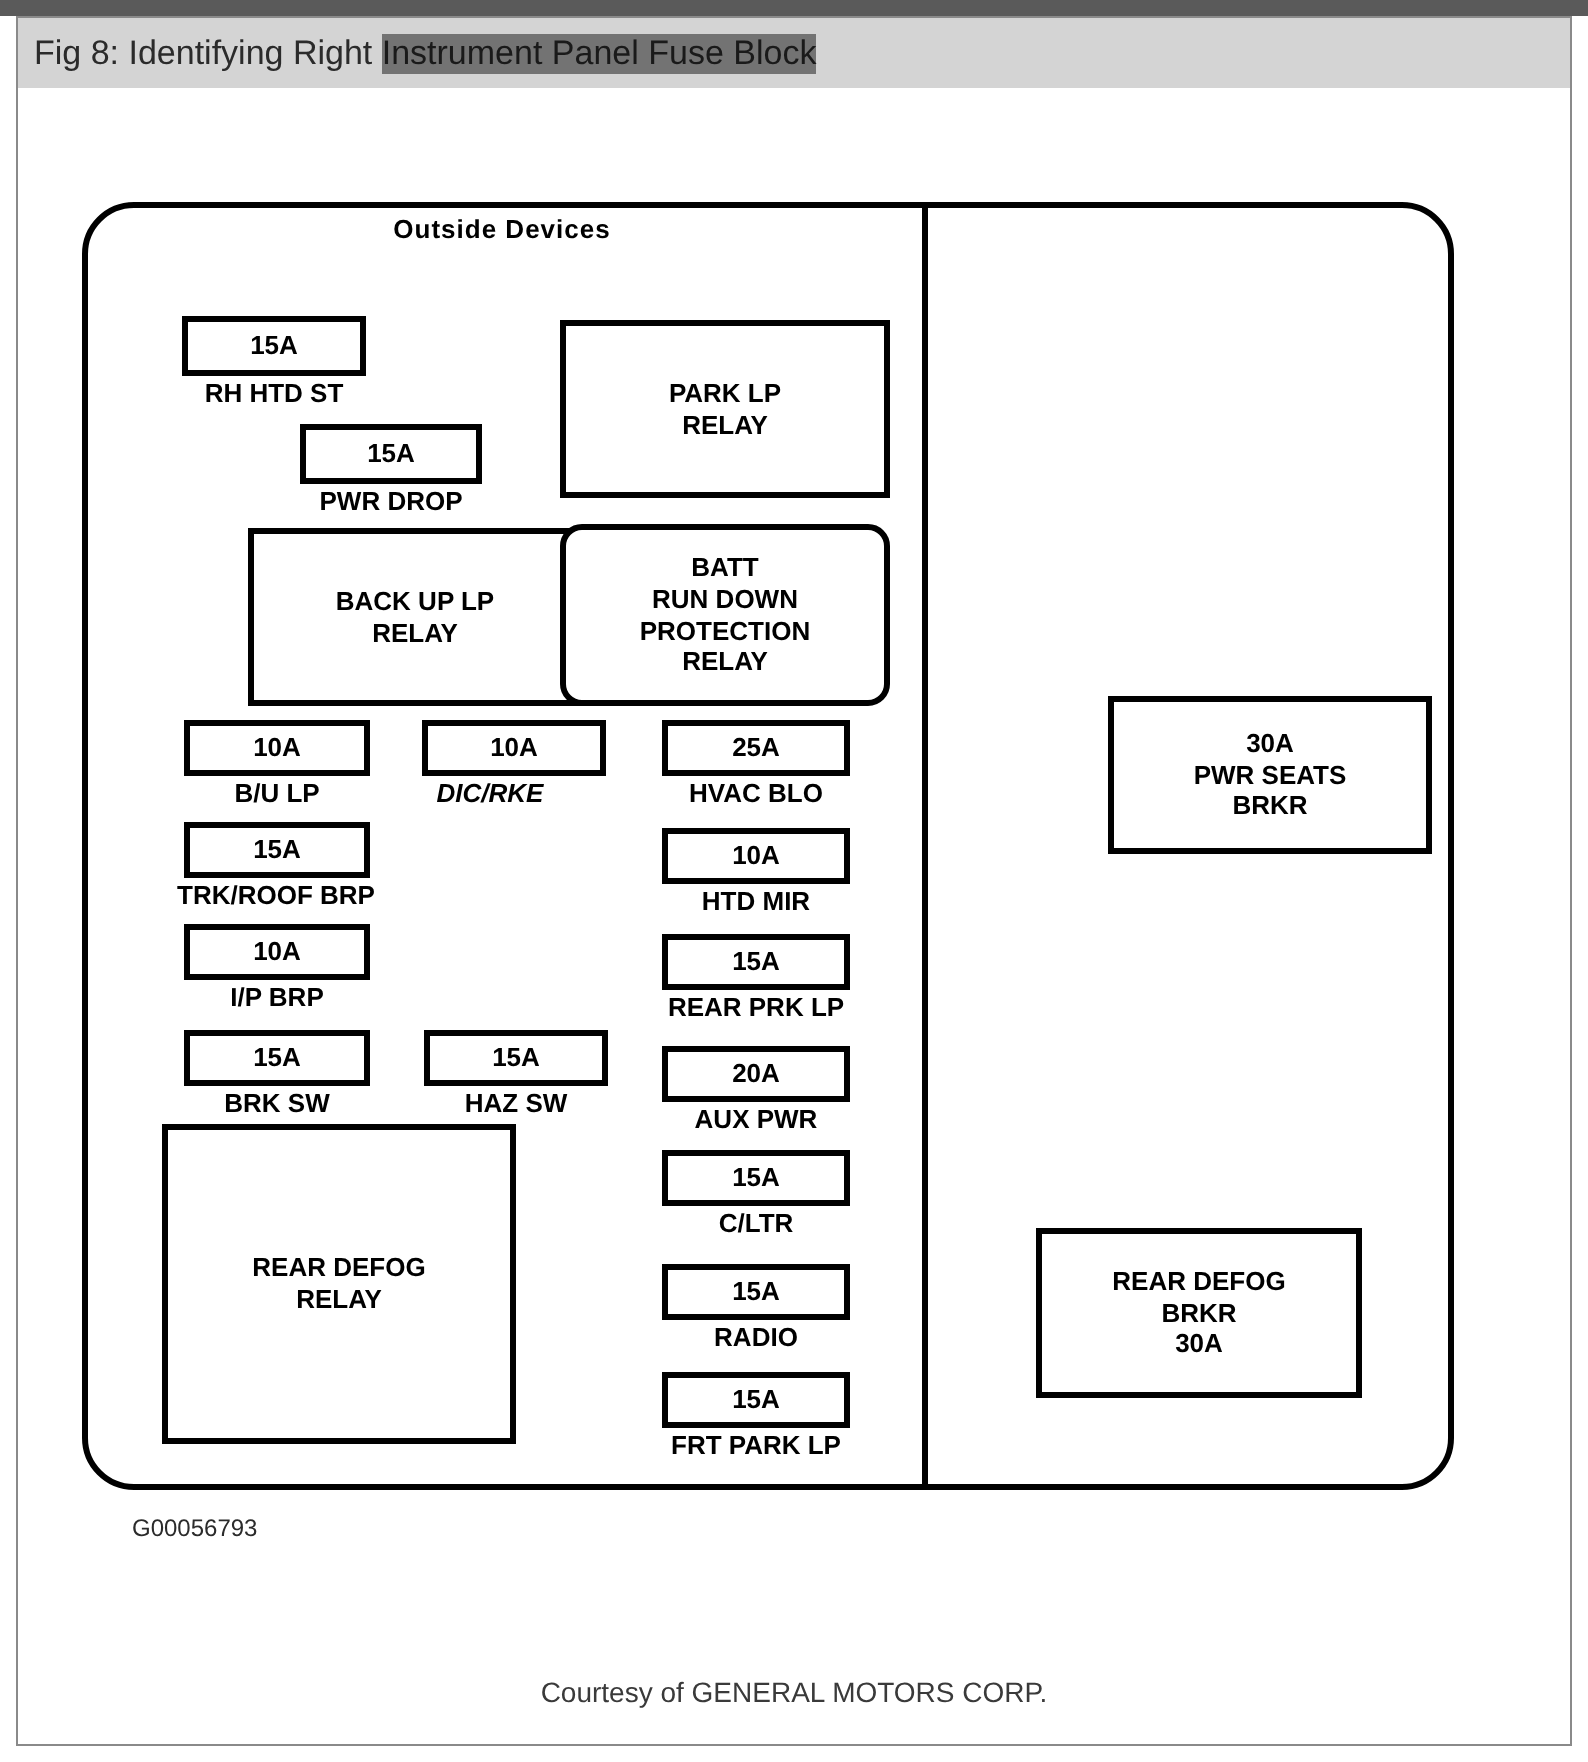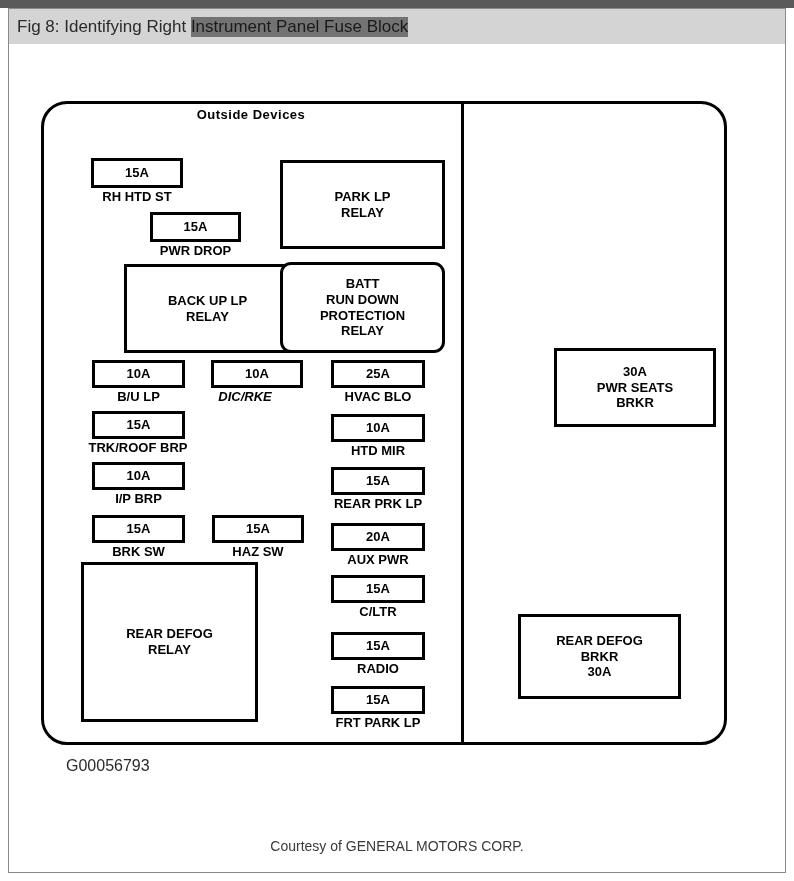--- a/index.html
+++ b/index.html
@@ -109,21 +109,21 @@
     font-size: 13px;
     font-weight: bold;
     color: #000000;
     white-space: nowrap;
     text-align: center;
   }
   
   .image-id {
     position: absolute;
     left: 66px; top: 757px;
-    font-size: 16px;
+    font-size: 12px;
     color: #2b2b2b;
     font-family: "Liberation Sans", sans-serif;
     white-space: nowrap;
   }
   .courtesy {
     position: absolute;
     left: 0; top: 838px;
     width: 794px;
     text-align: center;
     font-size: 14px;

